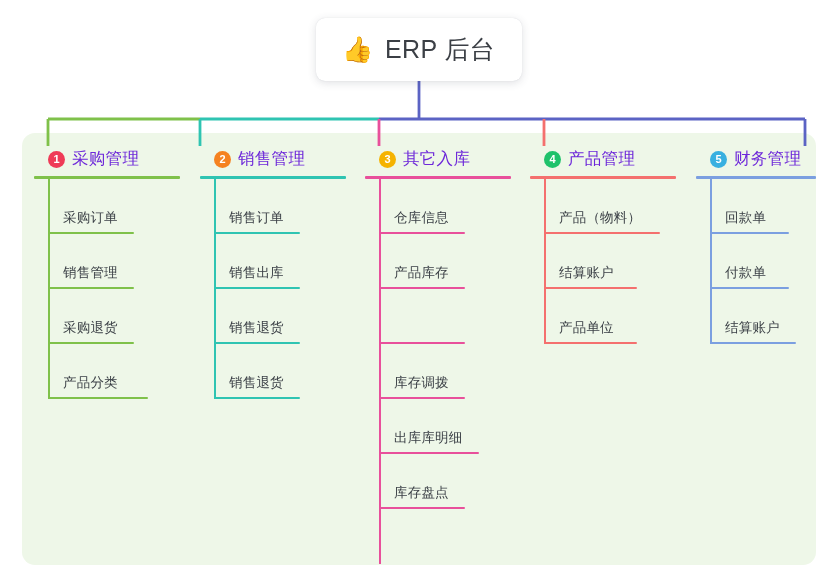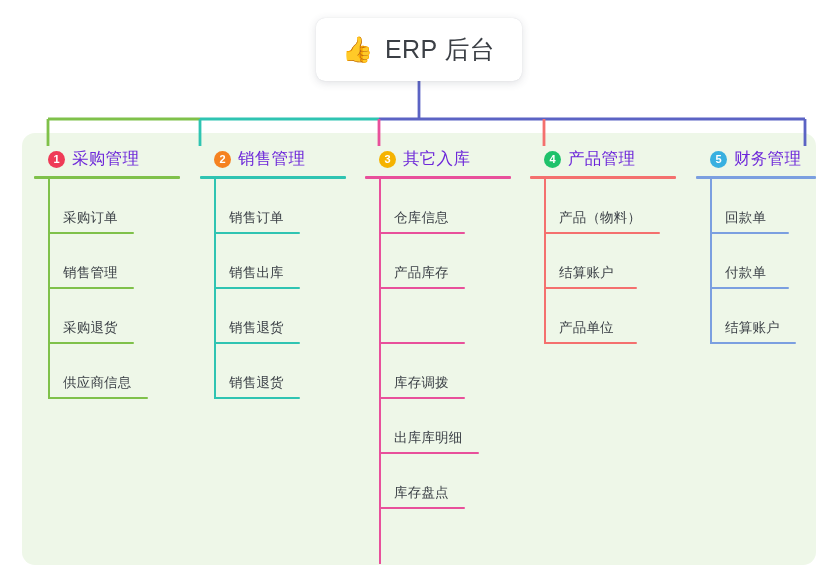--- a/index.html
+++ b/index.html
@@ -192,21 +192,21 @@
             </li>
             <li class="leaf">
               <div class="leaf-label">销售管理</div>
               <div class="leaf-underline" style="background: rgb(127, 193, 74); width: 86px;"></div>
             </li>
             <li class="leaf">
               <div class="leaf-label">采购退货</div>
               <div class="leaf-underline" style="background: rgb(127, 193, 74); width: 86px;"></div>
             </li>
             <li class="leaf">
-              <div class="leaf-label">供应商信息</div>
+              <div class="leaf-label">产品分类</div>
               <div class="leaf-underline" style="background: rgb(127, 193, 74); width: 100px;"></div>
             </li>
           </ul>
         </div>
       </div>
       <div class="branch" style="left: 200px; top: 146px; width: 146px;">
         <div class="branch-header">
           <span class="badge" style="background: rgb(245, 130, 32);">2</span>
           <span class="branch-title">销售管理</span>
         </div>

